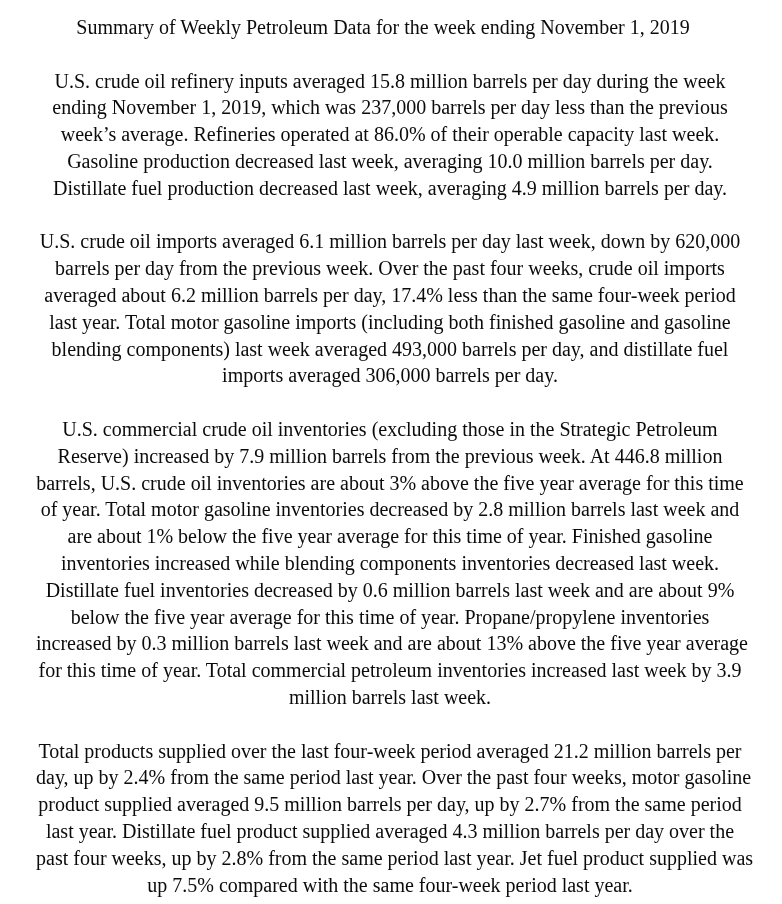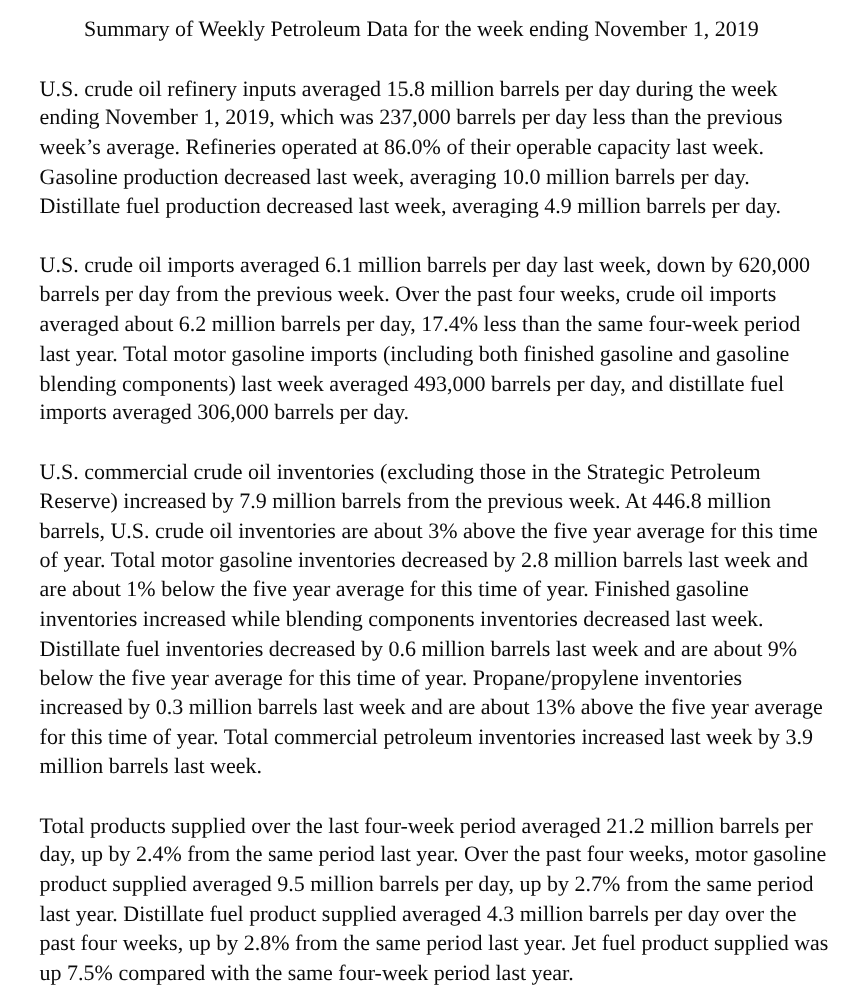--- a/index.html
+++ b/index.html
@@ -27,21 +27,21 @@
     font-size: 20px;
     font-weight: normal;
     text-align: center;
     white-space: nowrap;
     
     margin-right: 14px;
   }
   .para {
     margin: 26.8px 0 0 0;
     white-space: pre;       
-    text-align: left;
+    text-align: center;
   }
 </style>
 </head>
 <body>
 
 <main class="doc">
   <h1 class="doc-title">Summary of Weekly Petroleum Data for the week ending November 1, 2019</h1>
 
   <p class="para">U.S. crude oil refinery inputs averaged 15.8 million barrels per day during the week
 ending November 1, 2019, which was 237,000 barrels per day less than the previous

